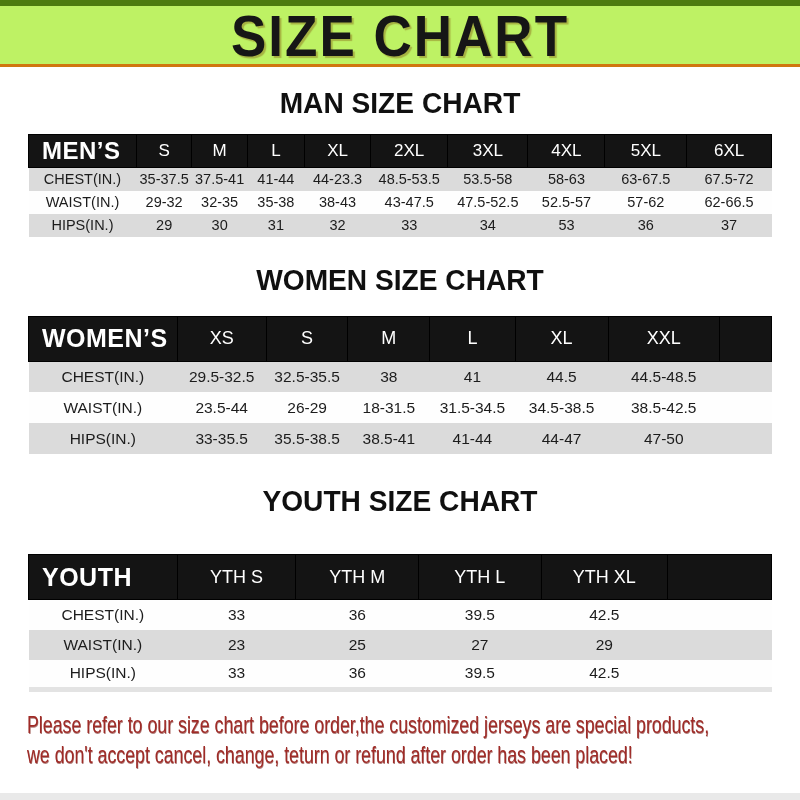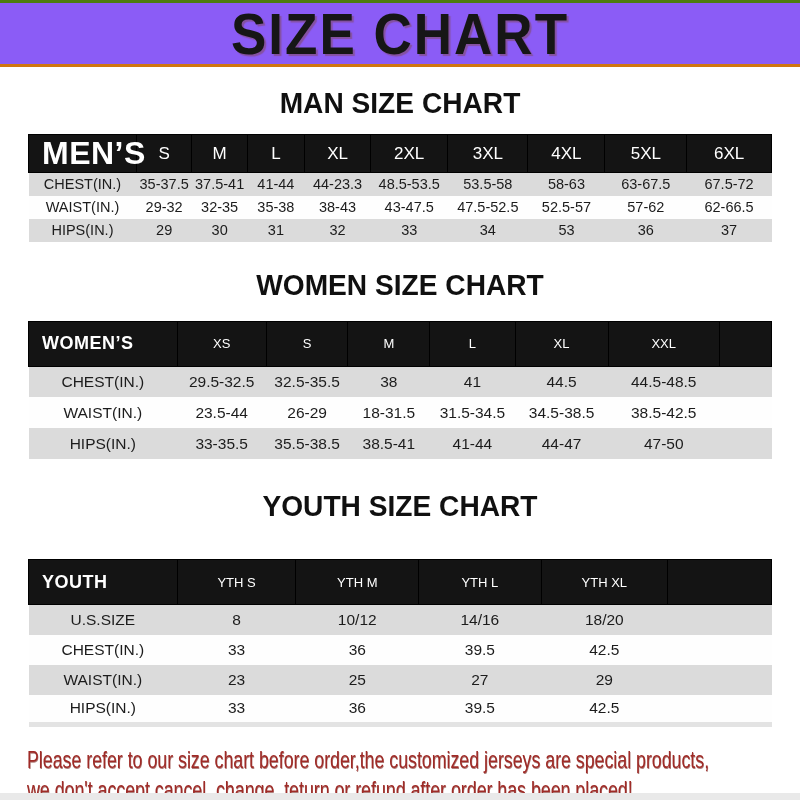--- a/index.html
+++ b/index.html
@@ -8,22 +8,22 @@
     width:800px; height:800px;
     background:#ffffff;
     font-family:"Liberation Sans", sans-serif;
     position:relative;
     overflow:hidden;
   }
 
   
   .banner {
     height:67px;
-    background:#8b5cf6;
-    border-top:3px solid #4d7c0f;
+    background:#bef264;
+    border-top:6px solid #4d7c0f;
     border-bottom:3px solid #D0760F;
     display:flex; align-items:center; justify-content:center;
   }
   .banner h1 {
     margin:0;
     font-size:53px;
     font-weight:bold;
     letter-spacing:2px;
     color:#161616;
     transform:scaleY(1.1);
@@ -54,25 +54,25 @@
   th, td { padding:0; text-align:center; white-space:nowrap; overflow:visible; }
   thead th {
     background:#141414;
     color:#FFFFFF;
     font-weight:normal;
     border:1px solid #000;
   }
   th.corner { text-align:left; padding-left:13px; font-weight:bold; letter-spacing:0.5px; }
 
   .table-men  thead th { height:33px; font-size:17px; }
-  .table-men  th.corner { font-size:32px; }
+  .table-men  th.corner { font-size:24px; }
   .table-men  tbody td { height:23px; font-size:14.5px; }
 
-  .table-women thead th, .table-youth thead th { height:45px; font-size:13px; }
-  .table-women th.corner, .table-youth th.corner { font-size:18px; }
+  .table-women thead th, .table-youth thead th { height:45px; font-size:18px; }
+  .table-women th.corner, .table-youth th.corner { font-size:25px; }
   .table-women tbody td { height:31px; font-size:15.5px; }
   .table-youth tbody td { height:30px; font-size:15.5px; }
   .table-youth { border-bottom:5px solid #E3E3E3;margin-top:36px; }
 
   tbody td { color:#1C1C1C; }
   tr.gray  td { background:#DBDBDB; }
   tr.white td { background:#FEFEFE; }
 
   
   .footer { margin:18px 0 0 27px; color:#9F2B27; }
@@ -242,28 +242,20 @@
         <tr>
           <th class="corner">YOUTH</th>
           <th>YTH S</th>
           <th>YTH M</th>
           <th>YTH L</th>
           <th>YTH XL</th>
           <th></th>
         </tr>
       </thead>
       <tbody>
-        <tr class="gray">
-          <td>U.S.SIZE</td>
-          <td>8</td>
-          <td>10/12</td>
-          <td>14/16</td>
-          <td>18/20</td>
-          <td></td>
-        </tr>
         <tr class="white">
           <td>CHEST(IN.)</td>
           <td>33</td>
           <td>36</td>
           <td>39.5</td>
           <td>42.5</td>
           <td></td>
         </tr>
         <tr class="gray">
           <td>WAIST(IN.)</td>

